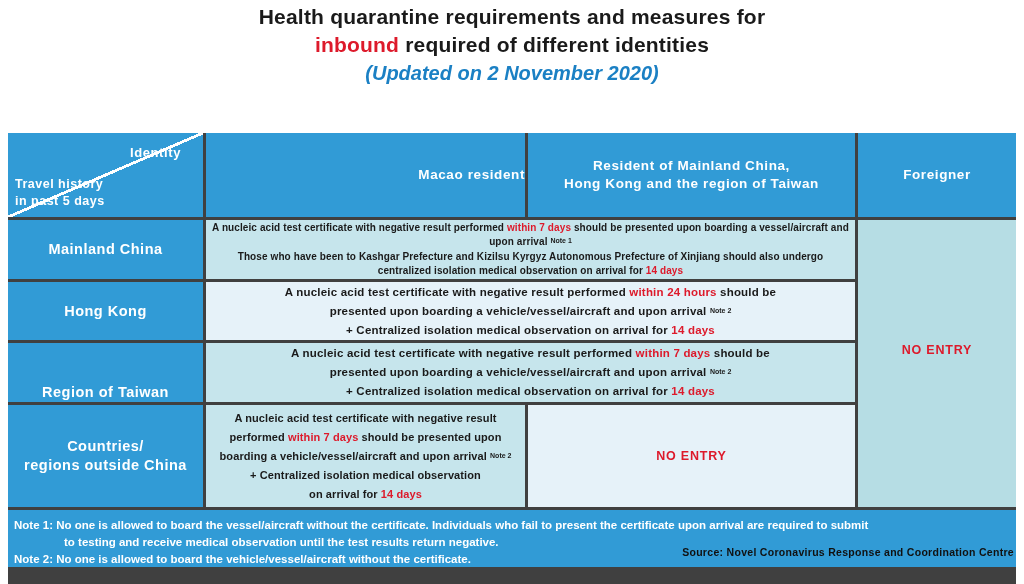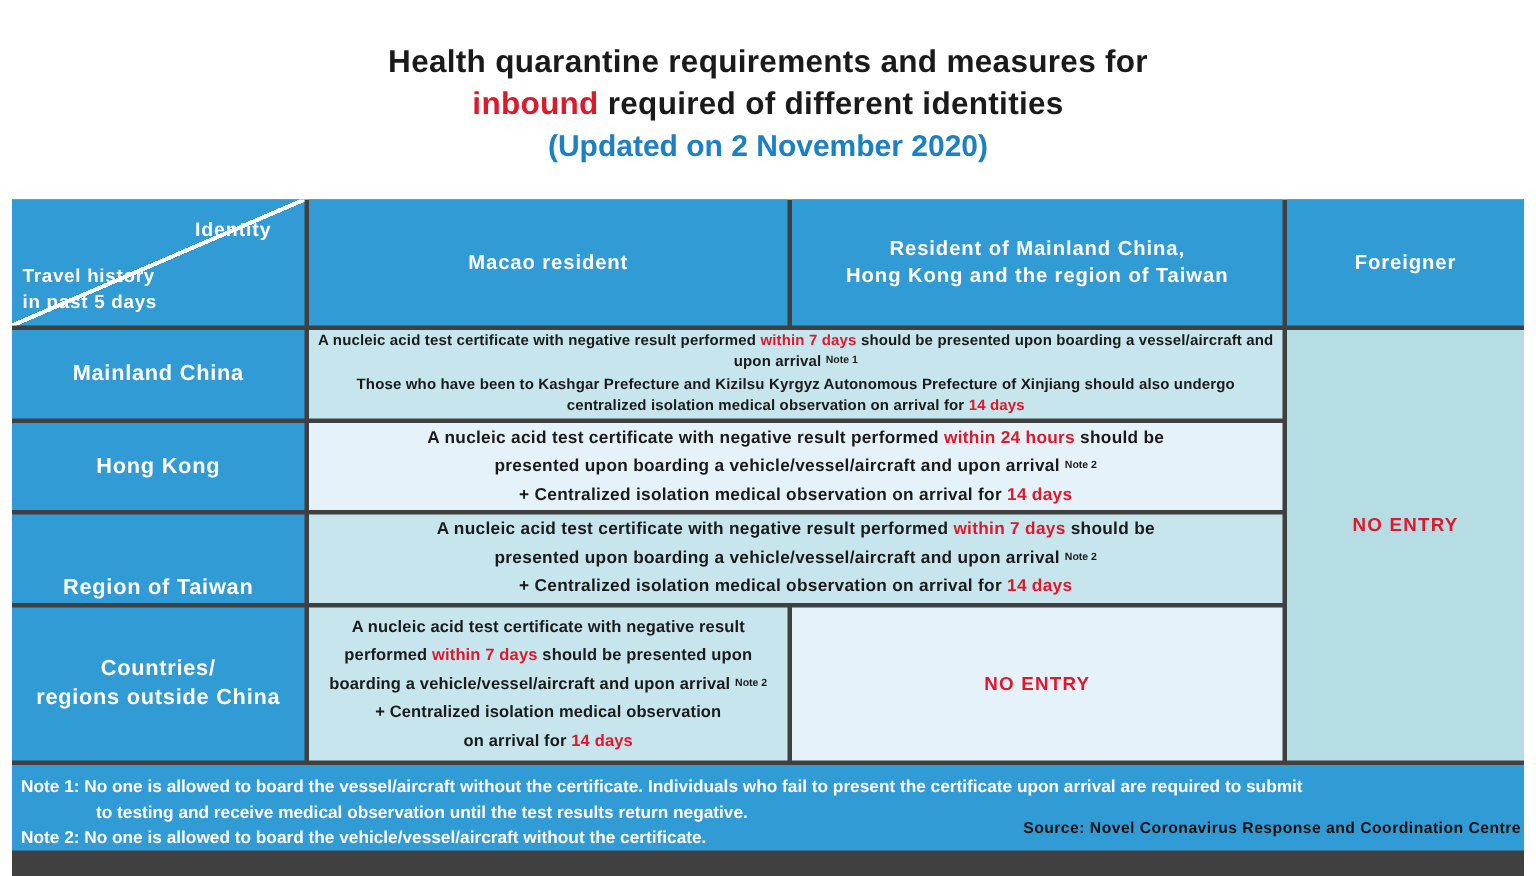--- a/index.html
+++ b/index.html
@@ -10,23 +10,23 @@
     --pale:#e6f2f9;
     --fcyan:#b6dde4;
     --ink:#1a1a1a;
   }
   *{margin:0;padding:0;box-sizing:border-box;}
   html,body{width:1024px;height:584px;background:#ffffff;overflow:hidden;
     font-family:"Liberation Sans","DejaVu Sans",sans-serif;font-weight:bold;color:var(--ink);}
   .page{position:relative;width:1024px;height:584px;background:#fff;}
 
   
-  .title{position:absolute;left:0;top:28px;width:100%;text-align:center;line-height:28px;}
+  .title{position:absolute;left:0;top:3px;width:100%;text-align:center;line-height:28px;}
   .title .t1,.title .t2{font-size:21px;letter-spacing:0.2px;}
-  .title .t3{font-size:20px;color:var(--title-blue);}
+  .title .t3{font-size:20px;color:var(--title-blue);font-style:italic;}
   .red{color:var(--red);}
 
   
   .qtable{position:absolute;left:8px;top:103px;width:1008px;height:538px;
     display:grid;background:#404040;gap:3px;
     grid-template-columns:195px 319px 327px 158px;
     grid-template-rows:84px 59px 58px 59px 102px 57px;margin-top:30px;}
   .cell{display:flex;align-items:center;justify-content:center;text-align:center;}
   .bluecell{background:var(--blue);color:#fff;}
   .cyancell{background:var(--cyan);}
@@ -36,21 +36,21 @@
 
   
   .c-corner{grid-area:1/1/2/2;position:relative;background-color:var(--blue);
     background-image:linear-gradient(to bottom right,
       transparent calc(50% - 1.4px), #fff calc(50% - 1.4px),
       #fff calc(50% + 1.4px), transparent calc(50% + 1.4px));color:#fff;}
   .c-corner .identity{position:absolute;top:12px;right:22px;font-size:13px;letter-spacing:0.6px;}
   .c-corner .travel{position:absolute;left:7px;bottom:7px;text-align:left;
     font-size:12.5px;line-height:17px;letter-spacing:0.5px;}
 
-  .c-h-macao{grid-area:1/2/2/3;}
+  .c-h-macao{grid-area:1/2/2/3;justify-content:flex-end;}
   .c-h-resident{grid-area:1/3/2/4;}
   .c-h-foreigner{grid-area:1/4/2/5;}
   .headcell{font-size:13.5px;letter-spacing:0.6px;line-height:18px;}
 
   .c-l-mainland{grid-area:2/1/3/2;}
   .c-l-hk{grid-area:3/1/4/2;}
   .c-l-tw{grid-area:4/1/5/2;align-items:flex-end;}
   .c-l-out{grid-area:5/1/6/2;}
   .labelcell{font-size:14.5px;letter-spacing:0.5px;line-height:19px;}
 

